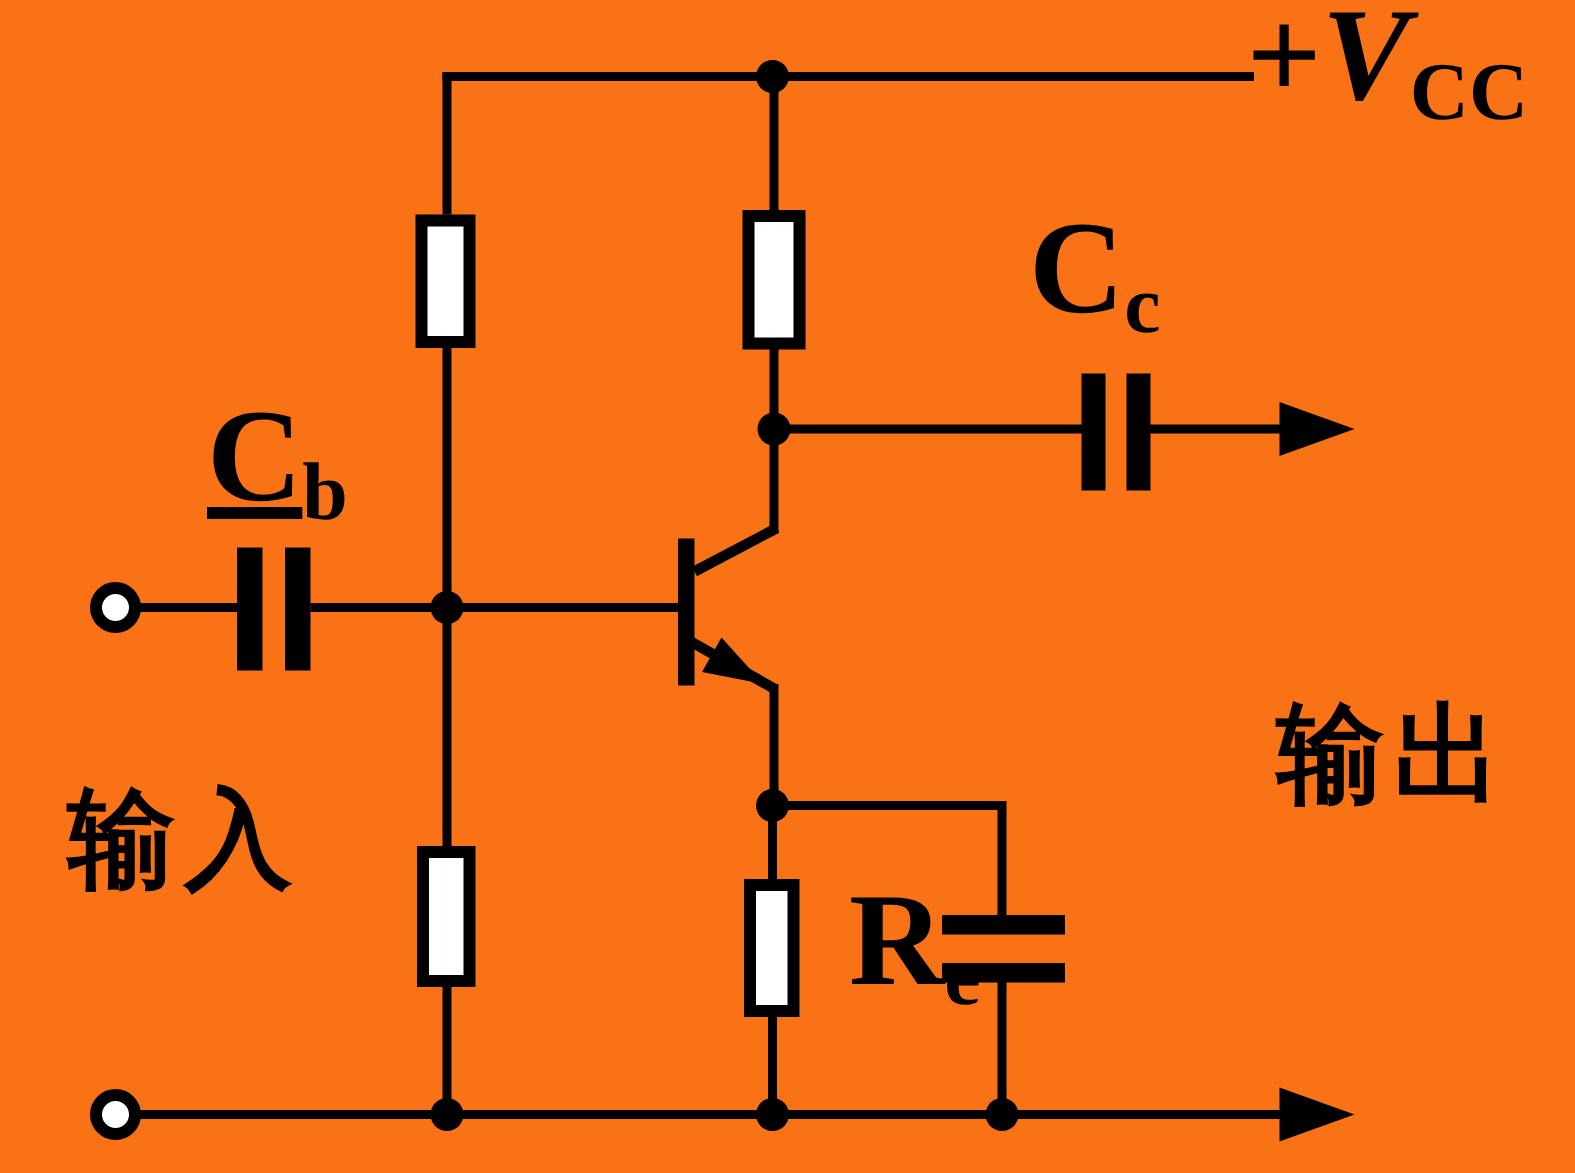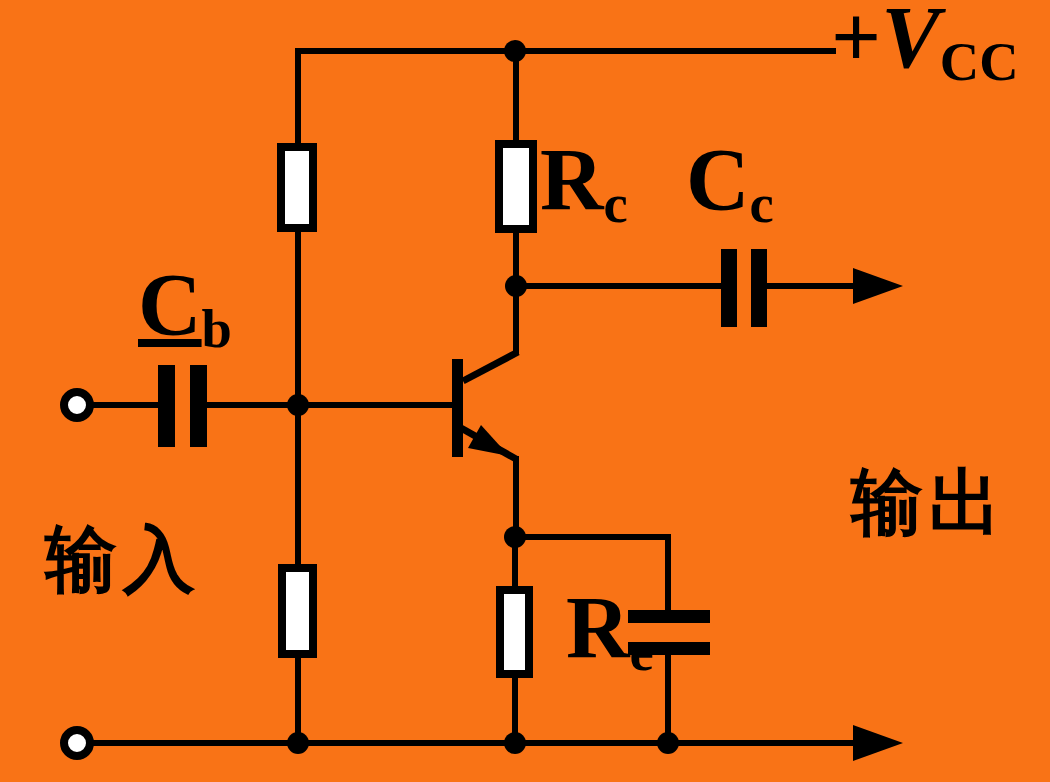--- a/index.html
+++ b/index.html
@@ -123,21 +123,20 @@
       <polygon points="903,743 853,725 853,761" fill="#000" stroke="none"></polygon>
       <circle cx="298" cy="743" r="11" fill="#000" stroke="none"></circle>
       <circle cx="515" cy="743" r="11" fill="#000" stroke="none"></circle>
       <circle cx="668" cy="743" r="11" fill="#000" stroke="none"></circle>
     </g>
   </svg>
 
   <div id="vcc-label" class="lbl" style="left:831px; top:-6px;"><span>+</span><span class="v">V</span><sub>CC</sub></div>
 
 
-  <div class="lbl" style="left:540px; top:136px;"><span>R</span><sub>c</sub></div>
 
   <div class="lbl" style="left:686px; top:136px;"><span>C</span><sub>c</sub></div>
 
   <div class="lbl" style="left:138px; top:261px;text-decoration:underline;"><span>C</span><sub>b</sub></div>
 
 
   <div class="lbl" style="left:566px; top:584px;"><span>R</span><sub>e</sub></div>
 
 
   <div class="lbl cjk" style="left:45px; top:524px;">输入</div>

